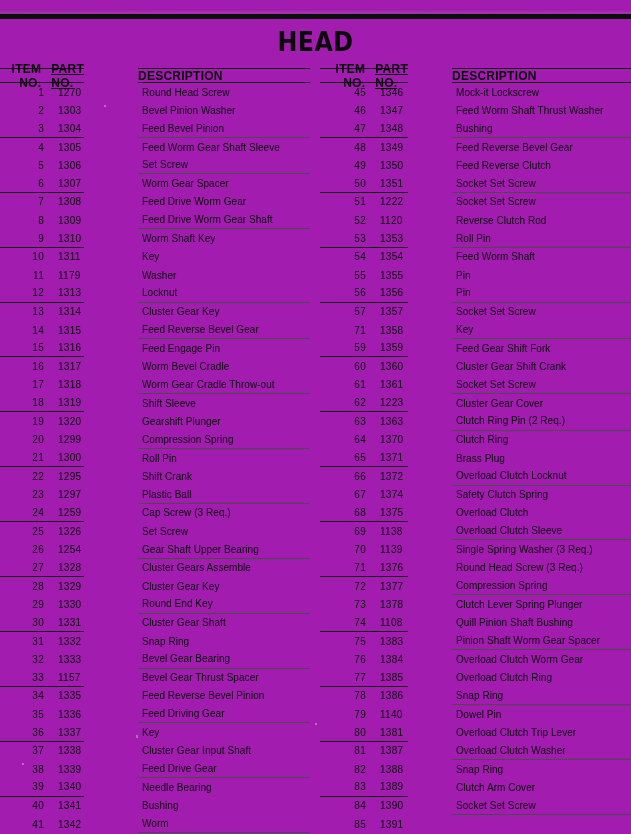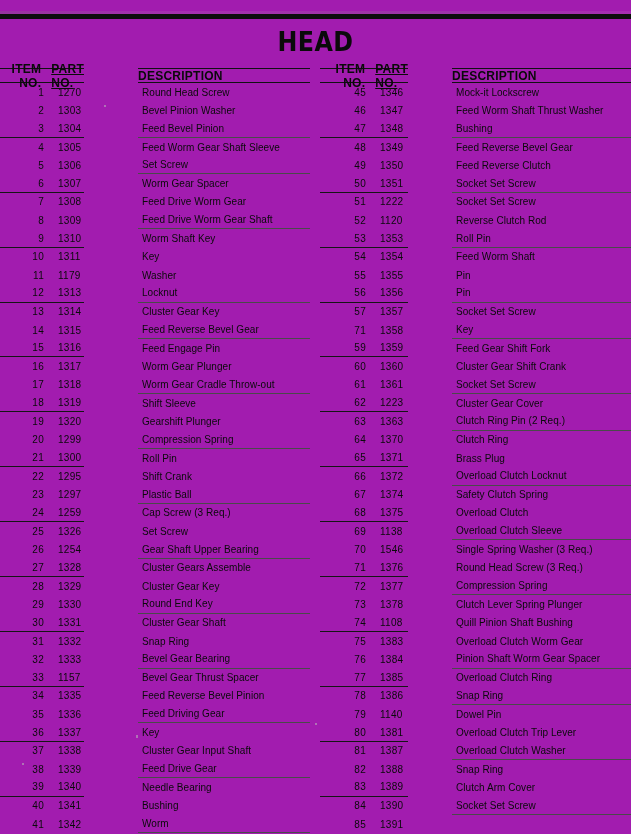--- a/index.html
+++ b/index.html
@@ -337,21 +337,21 @@
             <div class="row desc">Worm Gear Spacer</div>
             <div class="row desc">Feed Drive Worm Gear</div>
             <div class="row desc ruled-soft">Feed Drive Worm Gear Shaft</div>
             <div class="row desc">Worm Shaft Key</div>
             <div class="row desc">Key</div>
             <div class="row desc">Washer</div>
             <div class="row desc ruled-soft">Locknut</div>
             <div class="row desc">Cluster Gear Key</div>
             <div class="row desc ruled-soft">Feed Reverse Bevel Gear</div>
             <div class="row desc">Feed Engage Pin</div>
-            <div class="row desc">Worm Gear Plunger</div>
+            <div class="row desc">Worm Bevel Cradle</div>
             <div class="row desc ruled-soft">Worm Gear Cradle Throw-out</div>
             <div class="row desc">Shift Sleeve</div>
             <div class="row desc">Gearshift Plunger</div>
             <div class="row desc ruled-soft">Compression Spring</div>
             <div class="row desc">Roll Pin</div>
             <div class="row desc">Shift Crank</div>
             <div class="row desc ruled-soft">Plastic Ball</div>
             <div class="row desc">Cap Screw (3 Req.)</div>
             <div class="row desc">Set Screw</div>
             <div class="row desc ruled-soft">Gear Shaft Upper Bearing</div>
@@ -476,21 +476,21 @@
             <div class="row ruled">
               <span class="c-item">68</span>
               <span class="c-part">1375</span>
             </div>
             <div class="row">
               <span class="c-item">69</span>
               <span class="c-part">1138</span>
             </div>
             <div class="row">
               <span class="c-item">70</span>
-              <span class="c-part">1546</span>
+              <span class="c-part">1139</span>
             </div>
             <div class="row ruled">
               <span class="c-item">71</span>
               <span class="c-part">1376</span>
             </div>
             <div class="row">
               <span class="c-item">72</span>
               <span class="c-part">1377</span>
             </div>
             <div class="row">
@@ -577,22 +577,22 @@
             <div class="row desc">Brass Plug</div>
             <div class="row desc ruled-soft">Overload Clutch Locknut</div>
             <div class="row desc">Safety Clutch Spring</div>
             <div class="row desc">Overload Clutch</div>
             <div class="row desc ruled-soft">Overload Clutch Sleeve</div>
             <div class="row desc">Single Spring Washer (3 Req.)</div>
             <div class="row desc">Round Head Screw (3 Req.)</div>
             <div class="row desc ruled-soft">Compression Spring</div>
             <div class="row desc">Clutch Lever Spring Plunger</div>
             <div class="row desc">Quill Pinion Shaft Bushing</div>
+            <div class="row desc ruled-soft">Pinion Shaft Worm Gear Spacer</div>
             <div class="row desc">Overload Clutch Worm Gear</div>
-            <div class="row desc ruled-soft">Pinion Shaft Worm Gear Spacer</div>
             <div class="row desc">Overload Clutch Ring</div>
             <div class="row desc ruled-soft">Snap Ring</div>
             <div class="row desc">Dowel Pin</div>
             <div class="row desc">Overload Clutch Trip Lever</div>
             <div class="row desc ruled-soft">Overload Clutch Washer</div>
             <div class="row desc">Snap Ring</div>
             <div class="row desc">Clutch Arm Cover</div>
             <div class="row desc ruled-soft">Socket Set Screw</div>
           </div>
       </div>

